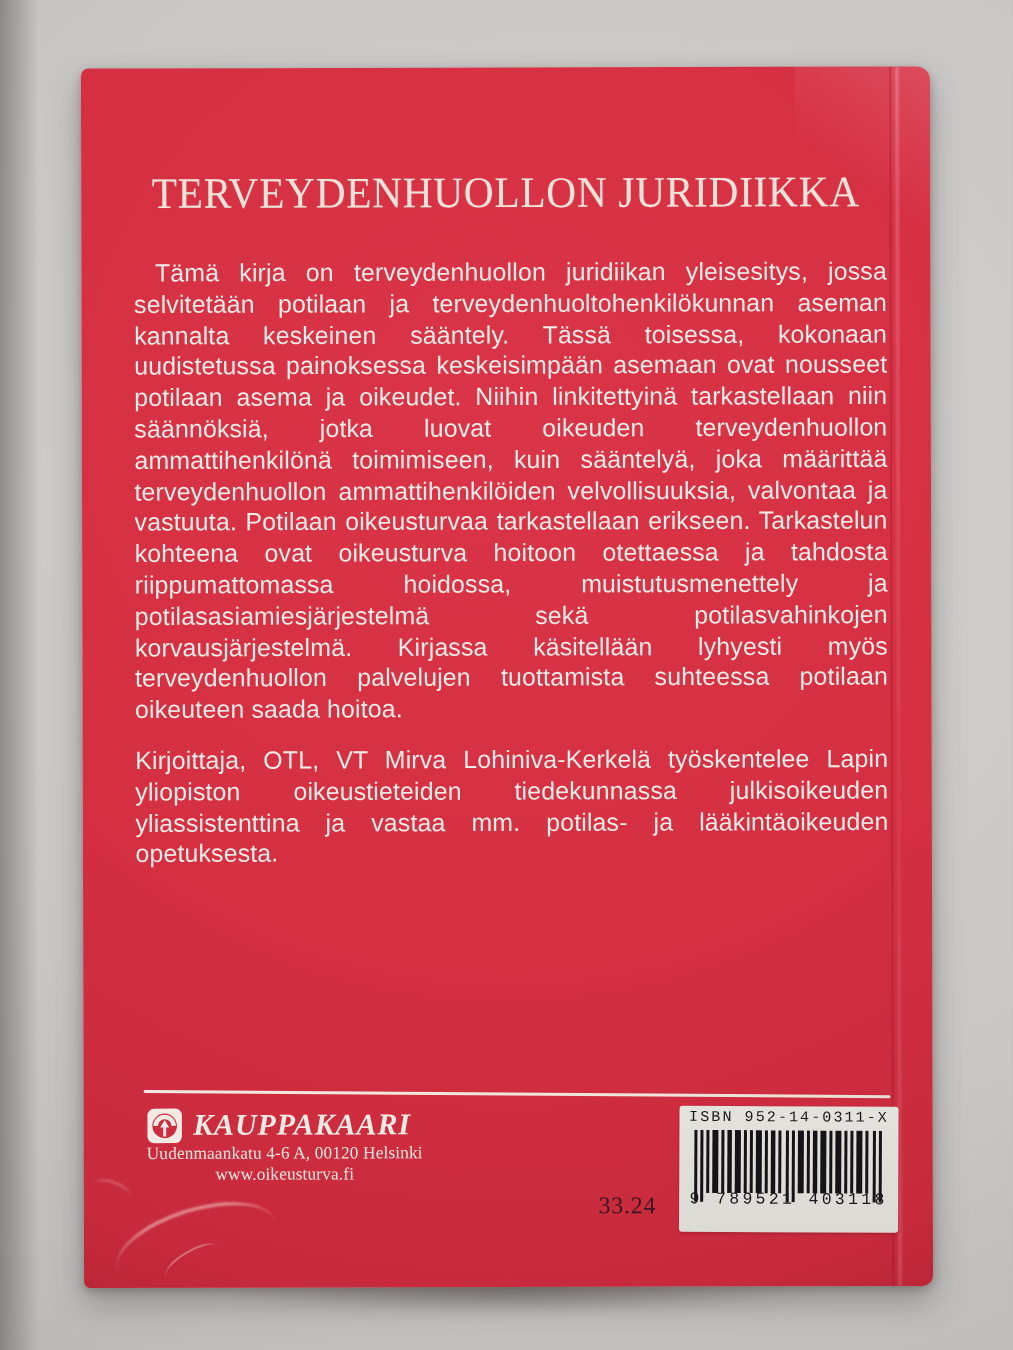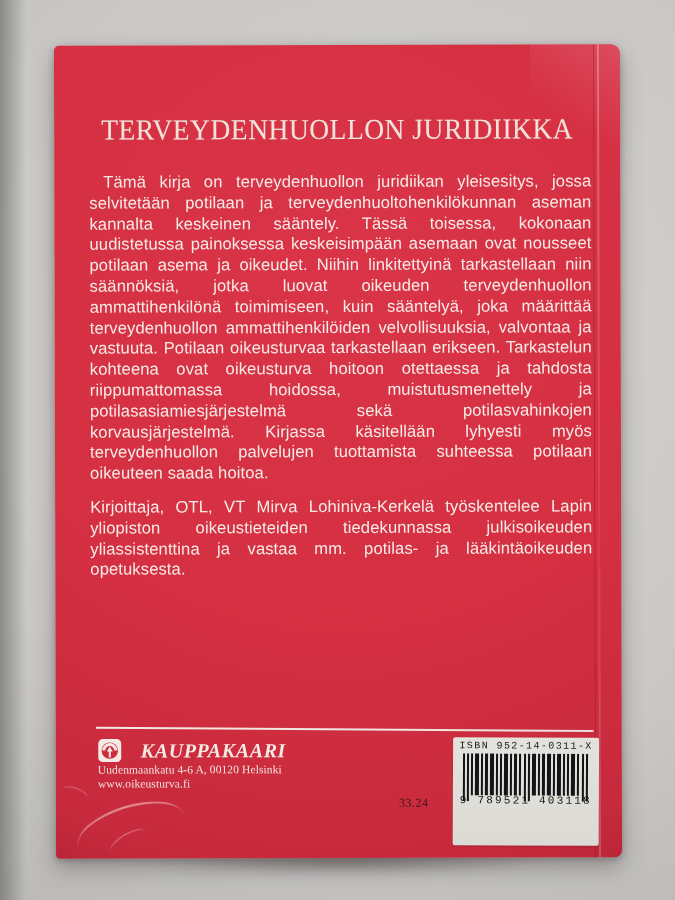--- a/index.html
+++ b/index.html
@@ -72,45 +72,46 @@
   .blurb p + p{margin-top:13px;}
 
   .rule{
     position:absolute;left:40px;top:681px;width:498px;height:2px;
     background:linear-gradient(90deg, #f3e9e2, #efe4dc 70%, #e9ded6);
     transform:rotate(0.55deg);transform-origin:left center;
     border-radius:1px;
   }
 
   .publisher{position:absolute;left:42px;top:693px;color:#f3e9e2;}
-  .logo-row{display:flex;align-items:center;gap:19px;}
+  .logo-row{display:flex;align-items:center;gap:7px;}
   .logo-icon{width:24px;height:24px;display:inline-block;}
   .logo-text{
     font-family:"Liberation Serif",serif;
     font-style:italic;font-weight:700;
     font-size:20px;letter-spacing:.6px;
     color:#f4eae3;
   }
   .addr{
     font-family:"Liberation Serif",serif;
     font-size:11.5px;line-height:14px;
     letter-spacing:.1px;
     color:#f1e6de;
+    text-align:center;
   }
   .addr:first-of-type{margin-top:5px;}
 
   .classcode{
     position:absolute;left:343px;top:751px;
     font-family:"Liberation Serif",serif;
-    font-size:12px;color:#3a1520;
+    font-size:16px;color:#3a1520;
     letter-spacing:.5px;
   }
 
   .barcode-label{
-    position:absolute;left:397px;top:693px;width:146px;height:108px;
+    position:absolute;left:397px;top:693px;width:146px;height:84px;
     background:linear-gradient(180deg,#e4e2dc,#dcdad4);
     border-radius:2px;
     transform:rotate(0.4deg);
     box-shadow:0 1px 2px rgba(80,20,30,.3);
     text-align:center;
     color:#17171a;
   }
   .isbn-text{
     font-family:"Liberation Mono",monospace;
     font-size:10px;letter-spacing:1.4px;

